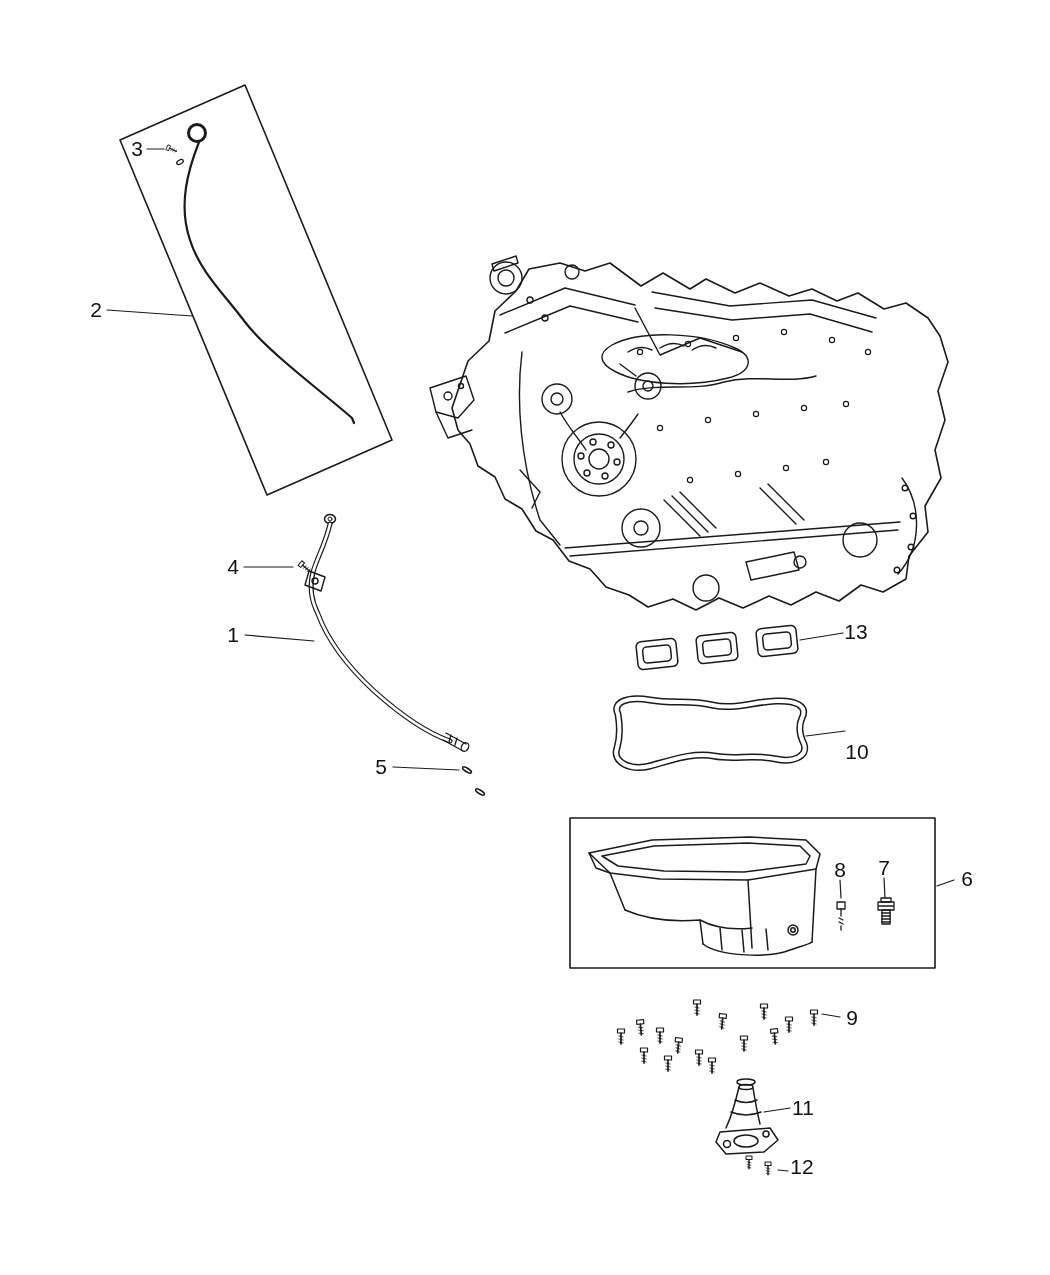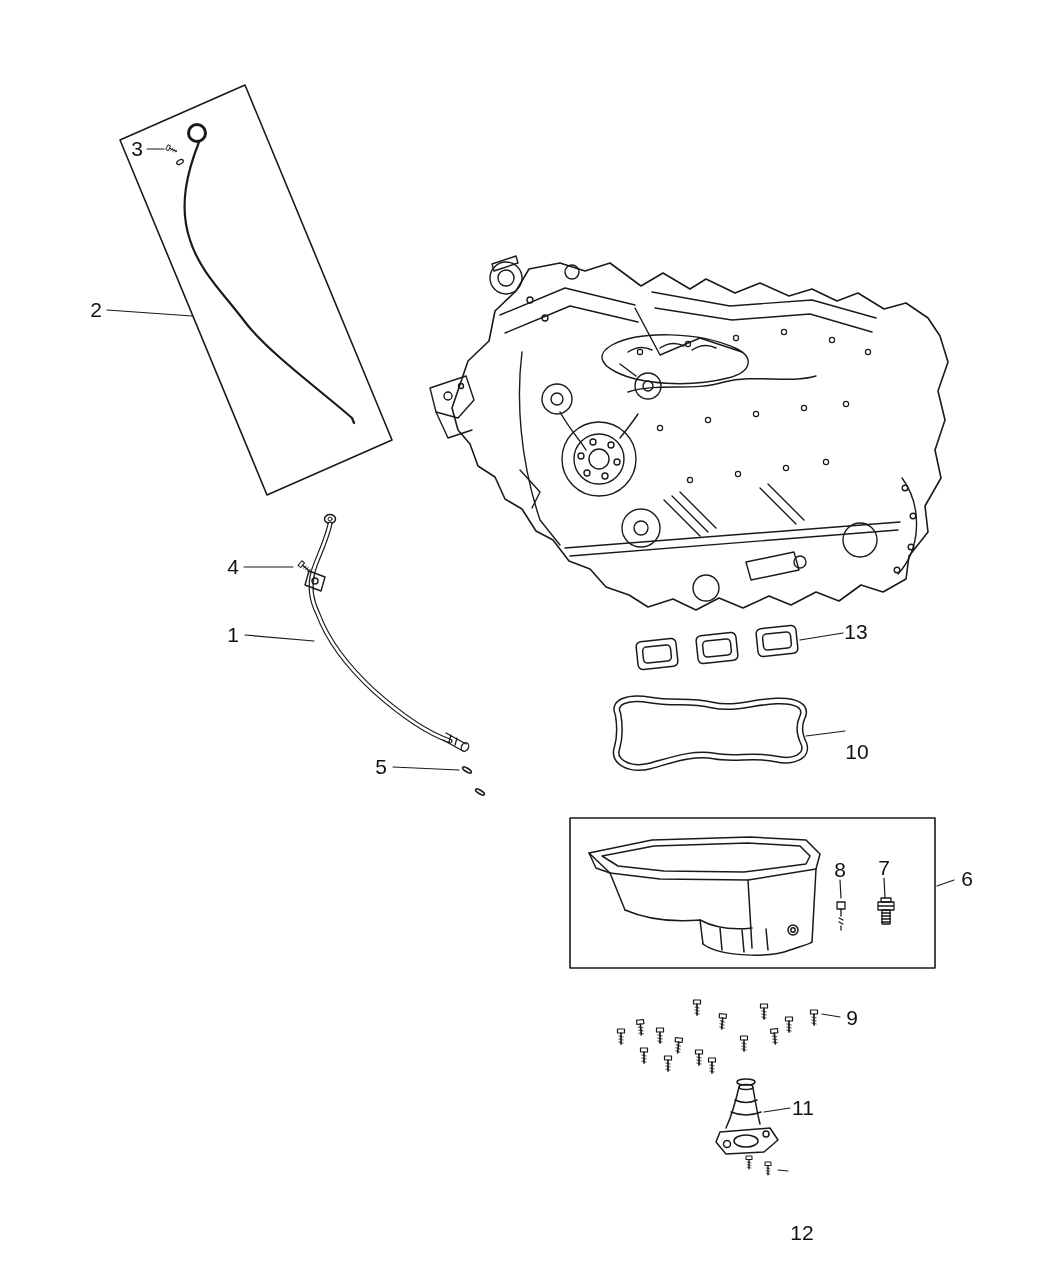--- a/index.html
+++ b/index.html
@@ -250,16 +250,16 @@
 <div class="callout" style="left:96px;top:309px">2</div>
 <div class="callout" style="left:137px;top:148px">3</div>
 <div class="callout" style="left:233px;top:566px">4</div>
 <div class="callout" style="left:381px;top:766px">5</div>
 <div class="callout" style="left:967px;top:878px">6</div>
 <div class="callout" style="left:884px;top:867px">7</div>
 <div class="callout" style="left:840px;top:869px">8</div>
 <div class="callout" style="left:852px;top:1017px">9</div>
 <div class="callout" style="left:857px;top:751px">10</div>
 <div class="callout" style="left:803px;top:1107px">11</div>
-<div class="callout" style="left:802px;top:1232px">12</div>
+<div class="callout" style="left:802px;top:1166px">12</div>
 <div class="callout" style="left:856px;top:631px">13</div>
 
 </div>
 
 </body></html>

